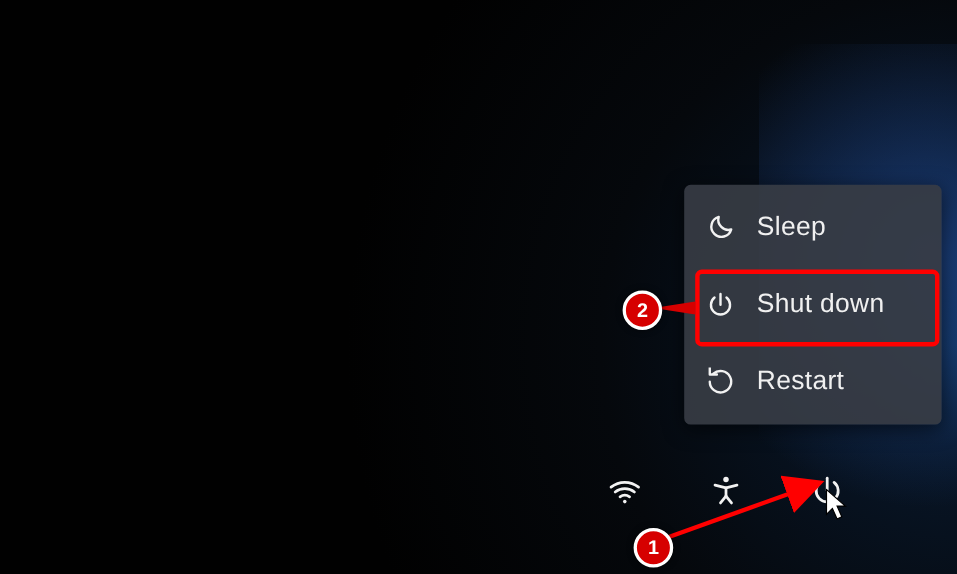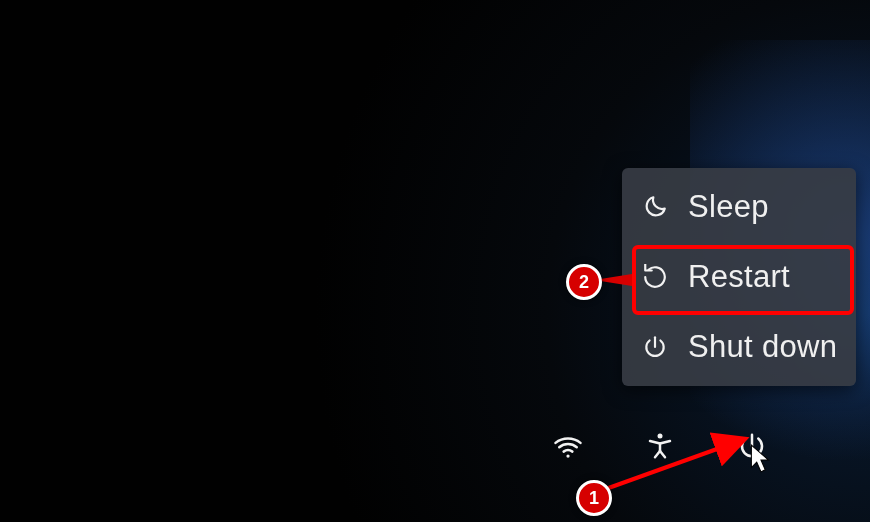--- a/index.html
+++ b/index.html
@@ -48,21 +48,21 @@
   }
   .menu-item .icon {
     width: 30px;
     height: 30px;
     display: flex;
     align-items: center;
     justify-content: center;
     color: #f2f2f2;
   }
   .menu-item .label {
-    font-size: 31px;
+    font-size: 24px;
     color: #f0f0f0;
     font-weight: 400;
     letter-spacing: 0.3px;
   }
 
   
   .highlight-box {
     position: absolute;
     border: 4px solid #ff0000;
     border-radius: 6px;
@@ -132,35 +132,35 @@
         <svg viewBox="0 0 24 24" width="26" height="26" fill="none" stroke="currentColor" stroke-width="2" stroke-linecap="round" stroke-linejoin="round">
           <path d="M21 13.5A8.5 8.5 0 0 1 10.5 3 8.5 8.5 0 1 0 21 13.5z"></path>
         </svg>
       </span>
       <span class="label">Sleep</span>
     </div>
 
     <div class="menu-item">
       <span class="icon">
         <svg viewBox="0 0 24 24" width="26" height="26" fill="none" stroke="currentColor" stroke-width="2" stroke-linecap="round" stroke-linejoin="round">
-          <path d="M3 12a9 9 0 1 0 3-6.7"></path>
-          <polyline points="3 3 3 9 9 9" transform="translate(0 -3)"></polyline>
-        </svg>
-      </span>
-      <span class="label">Restart</span>
+          <path d="M12 3v9"></path>
+          <path d="M7 6a8 8 0 1 0 10 0"></path>
+        </svg>
+      </span>
+      <span class="label">Shut down</span>
     </div>
 
     <div class="menu-item">
       <span class="icon">
         <svg viewBox="0 0 24 24" width="26" height="26" fill="none" stroke="currentColor" stroke-width="2" stroke-linecap="round" stroke-linejoin="round">
-          <path d="M12 3v9"></path>
-          <path d="M7 6a8 8 0 1 0 10 0"></path>
-        </svg>
-      </span>
-      <span class="label">Shut down</span>
+          <path d="M3 12a9 9 0 1 0 3-6.7"></path>
+          <polyline points="3 3 3 9 9 9" transform="translate(0 -3)"></polyline>
+        </svg>
+      </span>
+      <span class="label">Restart</span>
     </div>
   </div>
 
   <div class="highlight-box" style="left:632px; top:245px; width:222px; height:70px;"></div>
 
   <div class="bottom-bar">
     <div class="bar-btn">
       <span>
         <svg viewBox="0 0 24 24" width="30" height="30" fill="none" stroke="currentColor" stroke-width="2" stroke-linecap="round" stroke-linejoin="round">
           <path d="M2 9.5a16 16 0 0 1 20 0"></path>

